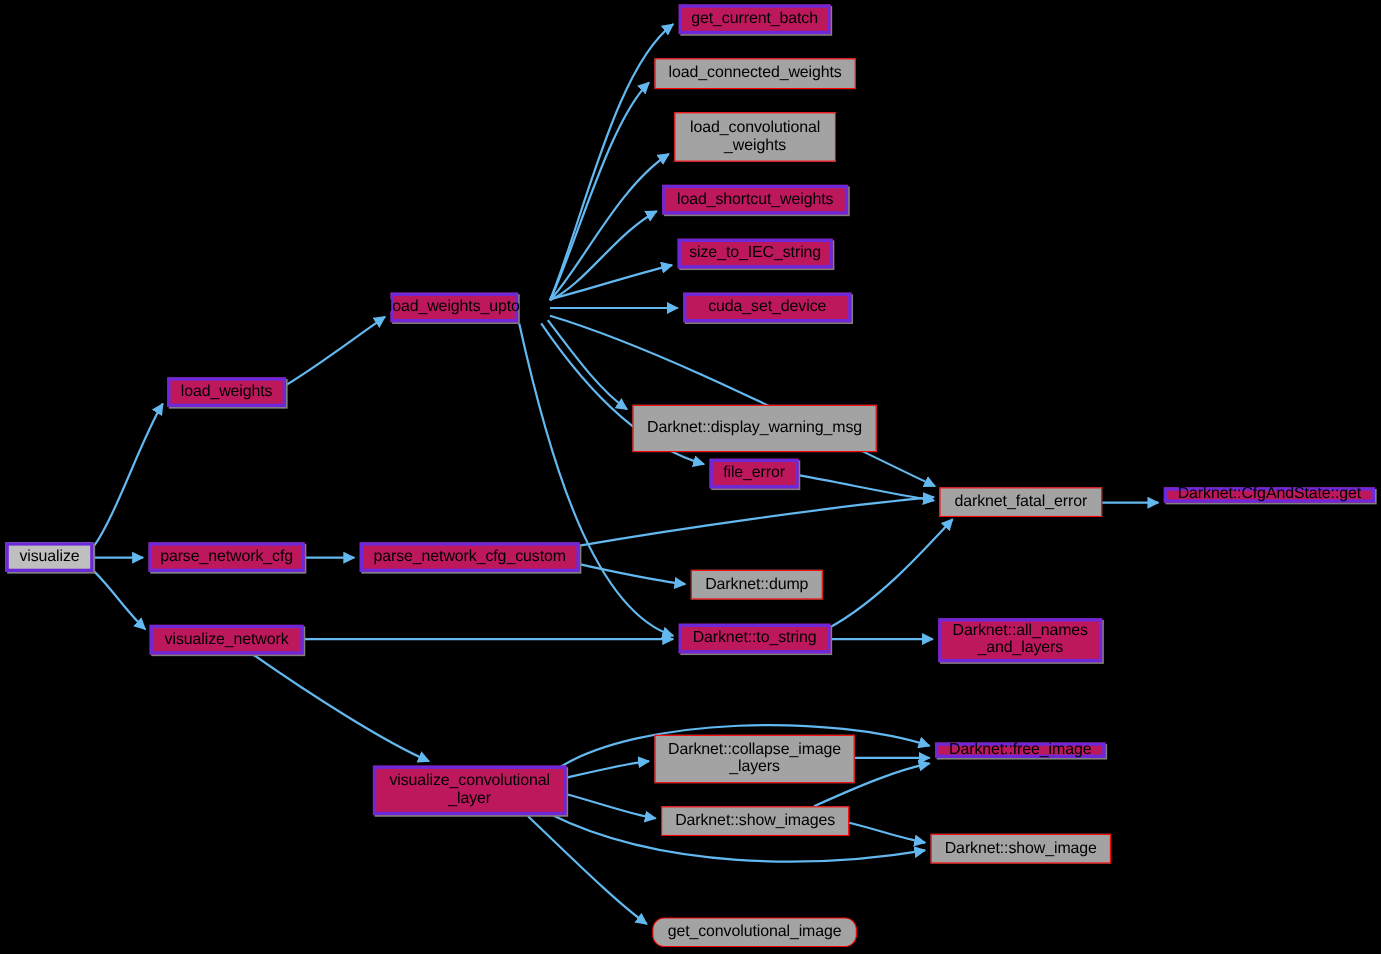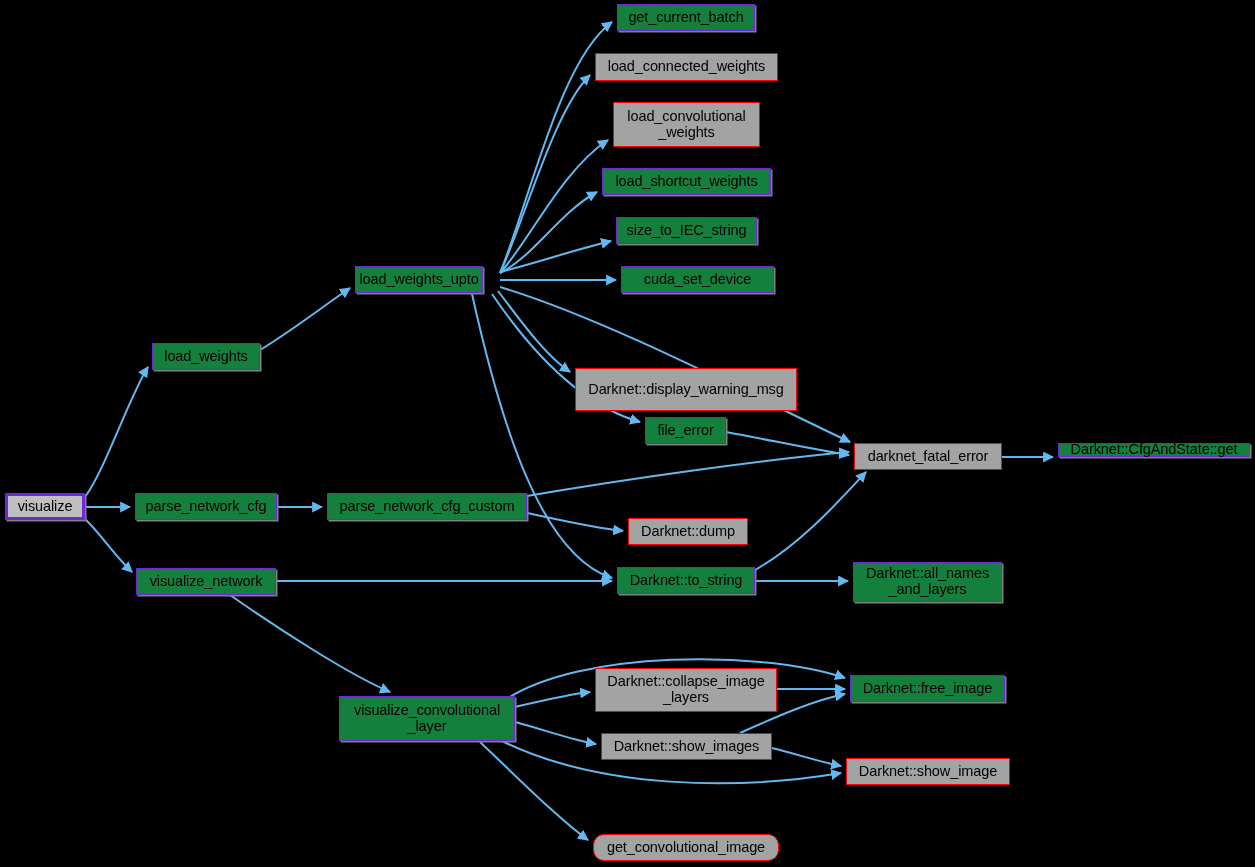--- a/index.html
+++ b/index.html
@@ -27,22 +27,22 @@
     position: absolute;
     box-sizing: border-box;
     display: flex;
     align-items: center;
     justify-content: center;
     text-align: center;
     font-size: 14.5px;
     line-height: 1.08;
     color: #000000;
     white-space: pre-line;
-    border: 1px solid #6d28d9;
-    background: #15803d;
+    border: 3px solid #6d28d9;
+    background: #be185d;
     box-shadow: 1.5px 1.5px 0 0 #808080;
     letter-spacing: -0.1px;
   }
   .node.red {
     border: 1.5px solid #ff0000;
     background: #a3a3a3;
     box-shadow: none;
   }
   .node.current {
     background: #bfbfbf;
@@ -101,37 +101,37 @@
   </svg>
 
   <div id="nodes-group">
       <div class="node" style="left: 617px; top: 4px; width: 138px; height: 27px;"><span class="node-label">get_current_batch</span></div>
       <div class="node red" style="left: 595px; top: 53px; width: 183px; height: 28px;"><span class="node-label">load_connected_weights</span></div>
       <div class="node red" style="left: 613px; top: 102px; width: 147px; height: 45px;"><span class="node-label">load_convolutional
 _weights</span></div>
       <div class="node" style="left: 602px; top: 168px; width: 169px; height: 27px;"><span class="node-label">load_shortcut_weights</span></div>
       <div class="node" style="left: 616px; top: 217px; width: 141px; height: 27px;"><span class="node-label">size_to_IEC_string</span></div>
       <div class="node" style="left: 621px; top: 266px; width: 153px; height: 27px;"><span class="node-label">cuda_set_device</span></div>
-      <div class="node" style="left: 355px; top: 266px; width: 128px; height: 27px;"><span class="node-label">load_weights_upto</span></div>
+      <div class="node" style="left: 355px; top: 266px; width: 116px; height: 27px;"><span class="node-label">load_weights_upto</span></div>
       <div class="node" style="left: 152px; top: 343px; width: 108px; height: 27px;"><span class="node-label">load_weights</span></div>
       <div class="node red" style="left: 575px; top: 368px; width: 222px; height: 43px;"><span class="node-label">Darknet::display_warning_msg</span></div>
       <div class="node" style="left: 645px; top: 417px; width: 81px; height: 27px;"><span class="node-label">file_error</span></div>
       <div class="node red" style="left: 854px; top: 443px; width: 148px; height: 27px;"><span class="node-label">darknet_fatal_error</span></div>
       <div class="node" style="left: 1058px; top: 443px; width: 192px; height: 14px;"><span class="node-label">Darknet::CfgAndState::get</span></div>
       <div class="node current" style="left: 5px; top: 493px; width: 80px; height: 27px;"><span class="node-label">visualize</span></div>
       <div class="node" style="left: 135px; top: 493px; width: 142px; height: 27px;"><span class="node-label">parse_network_cfg</span></div>
       <div class="node" style="left: 327px; top: 493px; width: 200px; height: 27px;"><span class="node-label">parse_network_cfg_custom</span></div>
       <div class="node red" style="left: 628px; top: 518px; width: 120px; height: 27px;"><span class="node-label">Darknet::dump</span></div>
       <div class="node" style="left: 136px; top: 568px; width: 140px; height: 27px;"><span class="node-label">visualize_network</span></div>
       <div class="node" style="left: 617px; top: 567px; width: 138px; height: 27px;"><span class="node-label">Darknet::to_string</span></div>
       <div class="node" style="left: 853px; top: 562px; width: 149px; height: 40px;"><span class="node-label">Darknet::all_names
 _and_layers</span></div>
       <div class="node" style="left: 339px; top: 696px; width: 176px; height: 45px;"><span class="node-label">visualize_convolutional
 _layer</span></div>
       <div class="node red" style="left: 595px; top: 668px; width: 182px; height: 44px;"><span class="node-label">Darknet::collapse_image
 _layers</span></div>
-      <div class="node" style="left: 850px; top: 675px; width: 155px; height: 27px;"><span class="node-label">Darknet::free_image</span></div>
+      <div class="node" style="left: 850px; top: 675px; width: 155px; height: 14px;"><span class="node-label">Darknet::free_image</span></div>
       <div class="node red" style="left: 601px; top: 733px; width: 171px; height: 27px;"><span class="node-label">Darknet::show_images</span></div>
       <div class="node red" style="left: 846px; top: 758px; width: 164px; height: 27px;"><span class="node-label">Darknet::show_image</span></div>
       <div class="node red" style="left: 593px; top: 834px; width: 186px; height: 27px; border-radius: 11px;"><span class="node-label">get_convolutional_image</span></div>
     </div>
 
 </div>
 
 </body></html>

